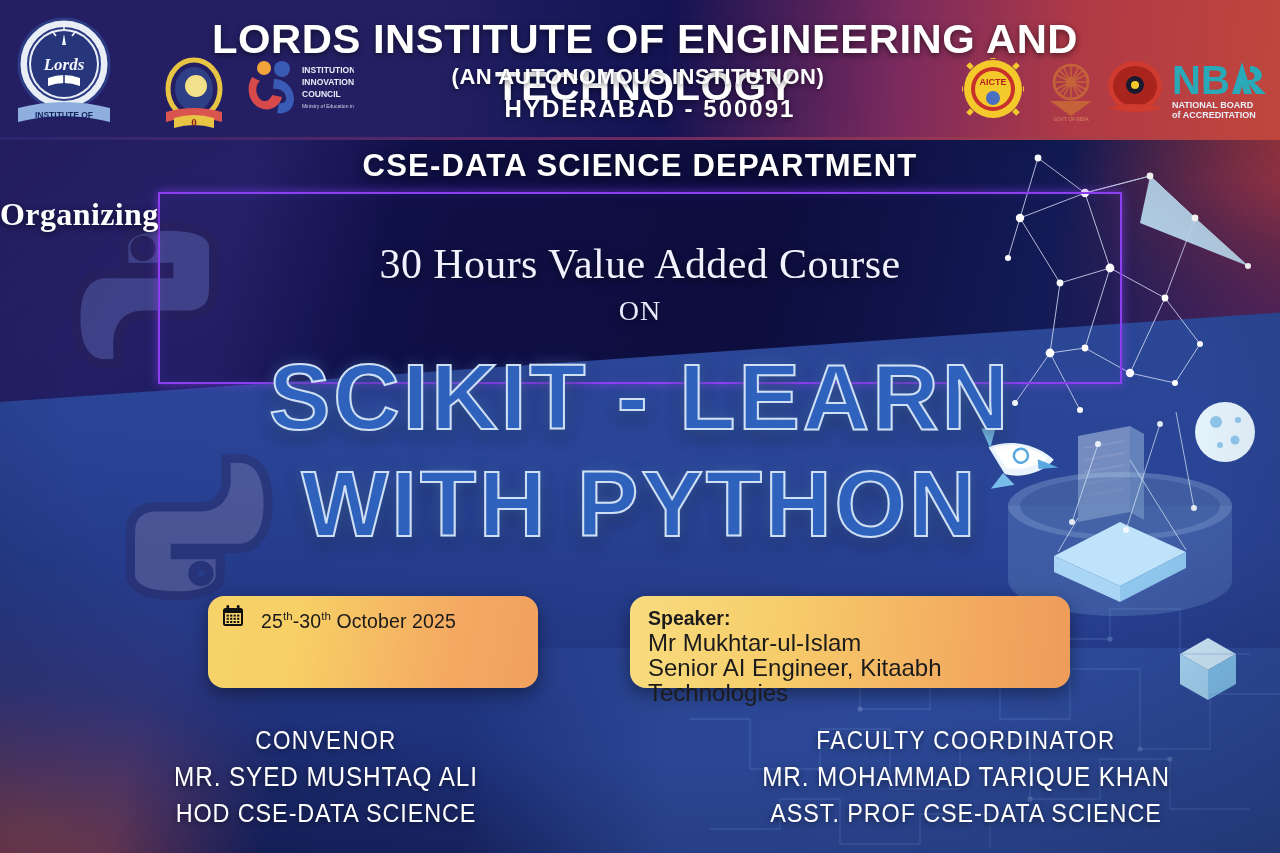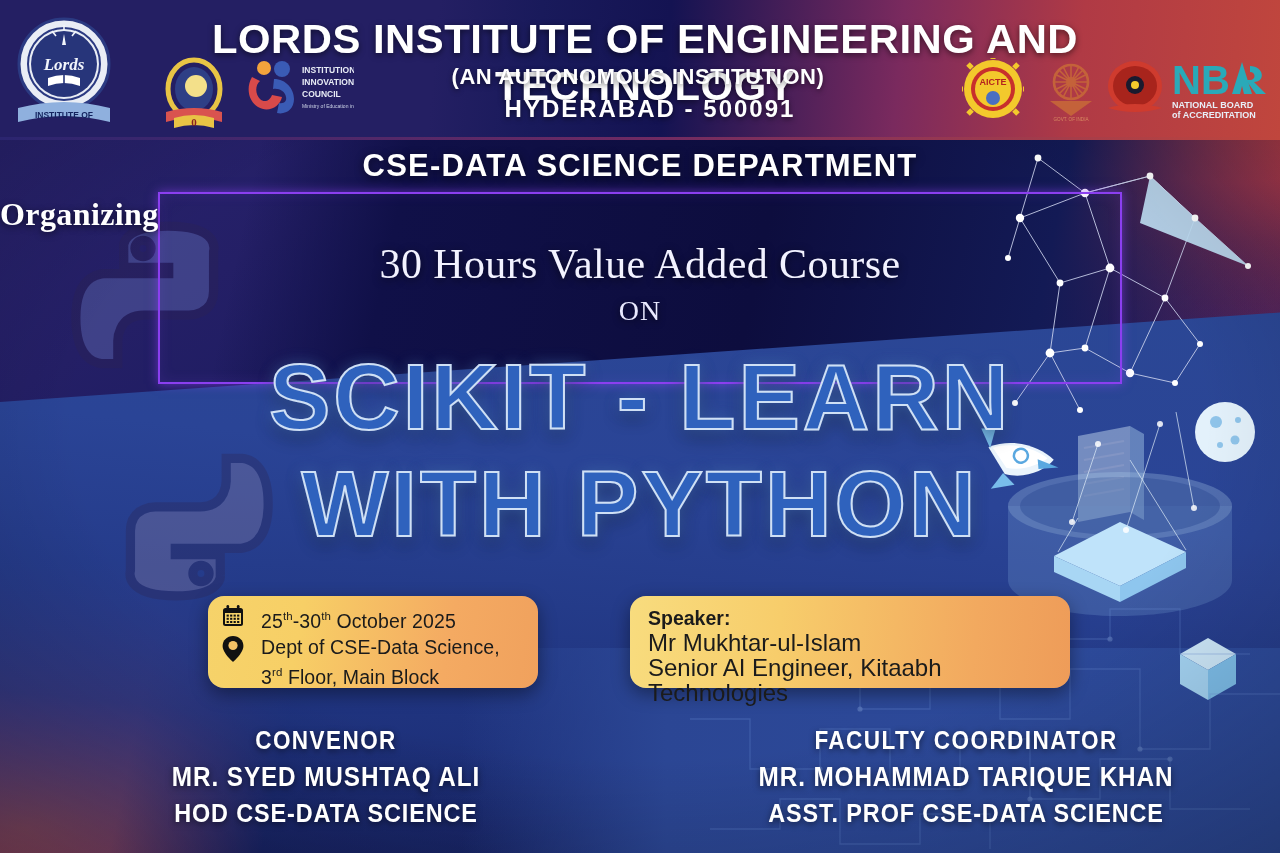--- a/index.html
+++ b/index.html
@@ -136,21 +136,21 @@
   .sp-h{ font-size:19.5px; font-weight:bold; line-height:24px; }
   .sp-l{ font-size:24px; line-height:25px; }
 
   
   .credits{
     position:absolute; left:0; top:726px; width:1280px; height:120px;
     display:flex;
   }
   .cred{
     flex:1 1 33.33%; text-align:center; color:#fff;
-    font-family:"Liberation Sans", sans-serif; font-weight:bold;
+    font-family:"Liberation Sans", sans-serif; font-weight:normal;
     text-shadow:0 2px 7px rgba(0,0,0,.55);
     padding-left:12px;
   }
   .cred .role{ font-size:25px; letter-spacing:1.6px; transform:scaleX(.9); display:block; }
   .cred .nm  { font-size:27px; letter-spacing:1.0px; transform:scaleX(.9); display:block; margin-top:7px; }
   .cred .ds  { font-size:26px; letter-spacing:1.0px; transform:scaleX(.9); display:block; margin-top:5px; }
 
   
   .art{ position:absolute; pointer-events:none; }
   .art-python{ left:-38px; top:196px; opacity:.30; }
@@ -424,32 +424,20 @@
               <rect x="16.1" y="13.8" width="2.2" height="2"></rect>
             <rect x="5.6" y="17" width="2.2" height="2"></rect>
               <rect x="9.1" y="17" width="2.2" height="2"></rect>
             <rect x="12.6" y="17" width="2.2" height="2"></rect>
               <rect x="16.1" y="17" width="2.2" height="2"></rect>
           </g>
         </svg>
       </span>
       <span class="pill-txt"><span>25</span><sup>th</sup><span>-30</span><sup>th</sup><span> October 2025</span></span>
     </div>
-    <div class="pill-row">
-      <span class="pill-ico">
-        <svg width="24" height="28" viewBox="0 0 24 28">
-          <path d="M12 1 C6 1 1.6 5.4 1.6 11 C1.6 18 12 27 12 27 C12 27 22.4 18 22.4 11 C22.4 5.4 18 1 12 1 Z" fill="#111"></path>
-          <circle cx="12" cy="10.5" r="4.6" fill="#f5c266"></circle>
-        </svg>
-      </span>
-      <span class="pill-txt">
-        <span>Dept of CSE-Data Science,</span><br>
-        <span>3</span><sup>rd</sup><span> Floor, Main Block</span>
-      </span>
-    </div>
   </div>
 
   <div class="pill pill-speaker">
     <div class="sp-h">Speaker:</div>
     <div class="sp-l">Mr Mukhtar-ul-Islam</div>
     <div class="sp-l">Senior AI Engineer, Kitaabh Technologies</div>
   </div>
 
   <div class="credits">
     <div class="cred">

